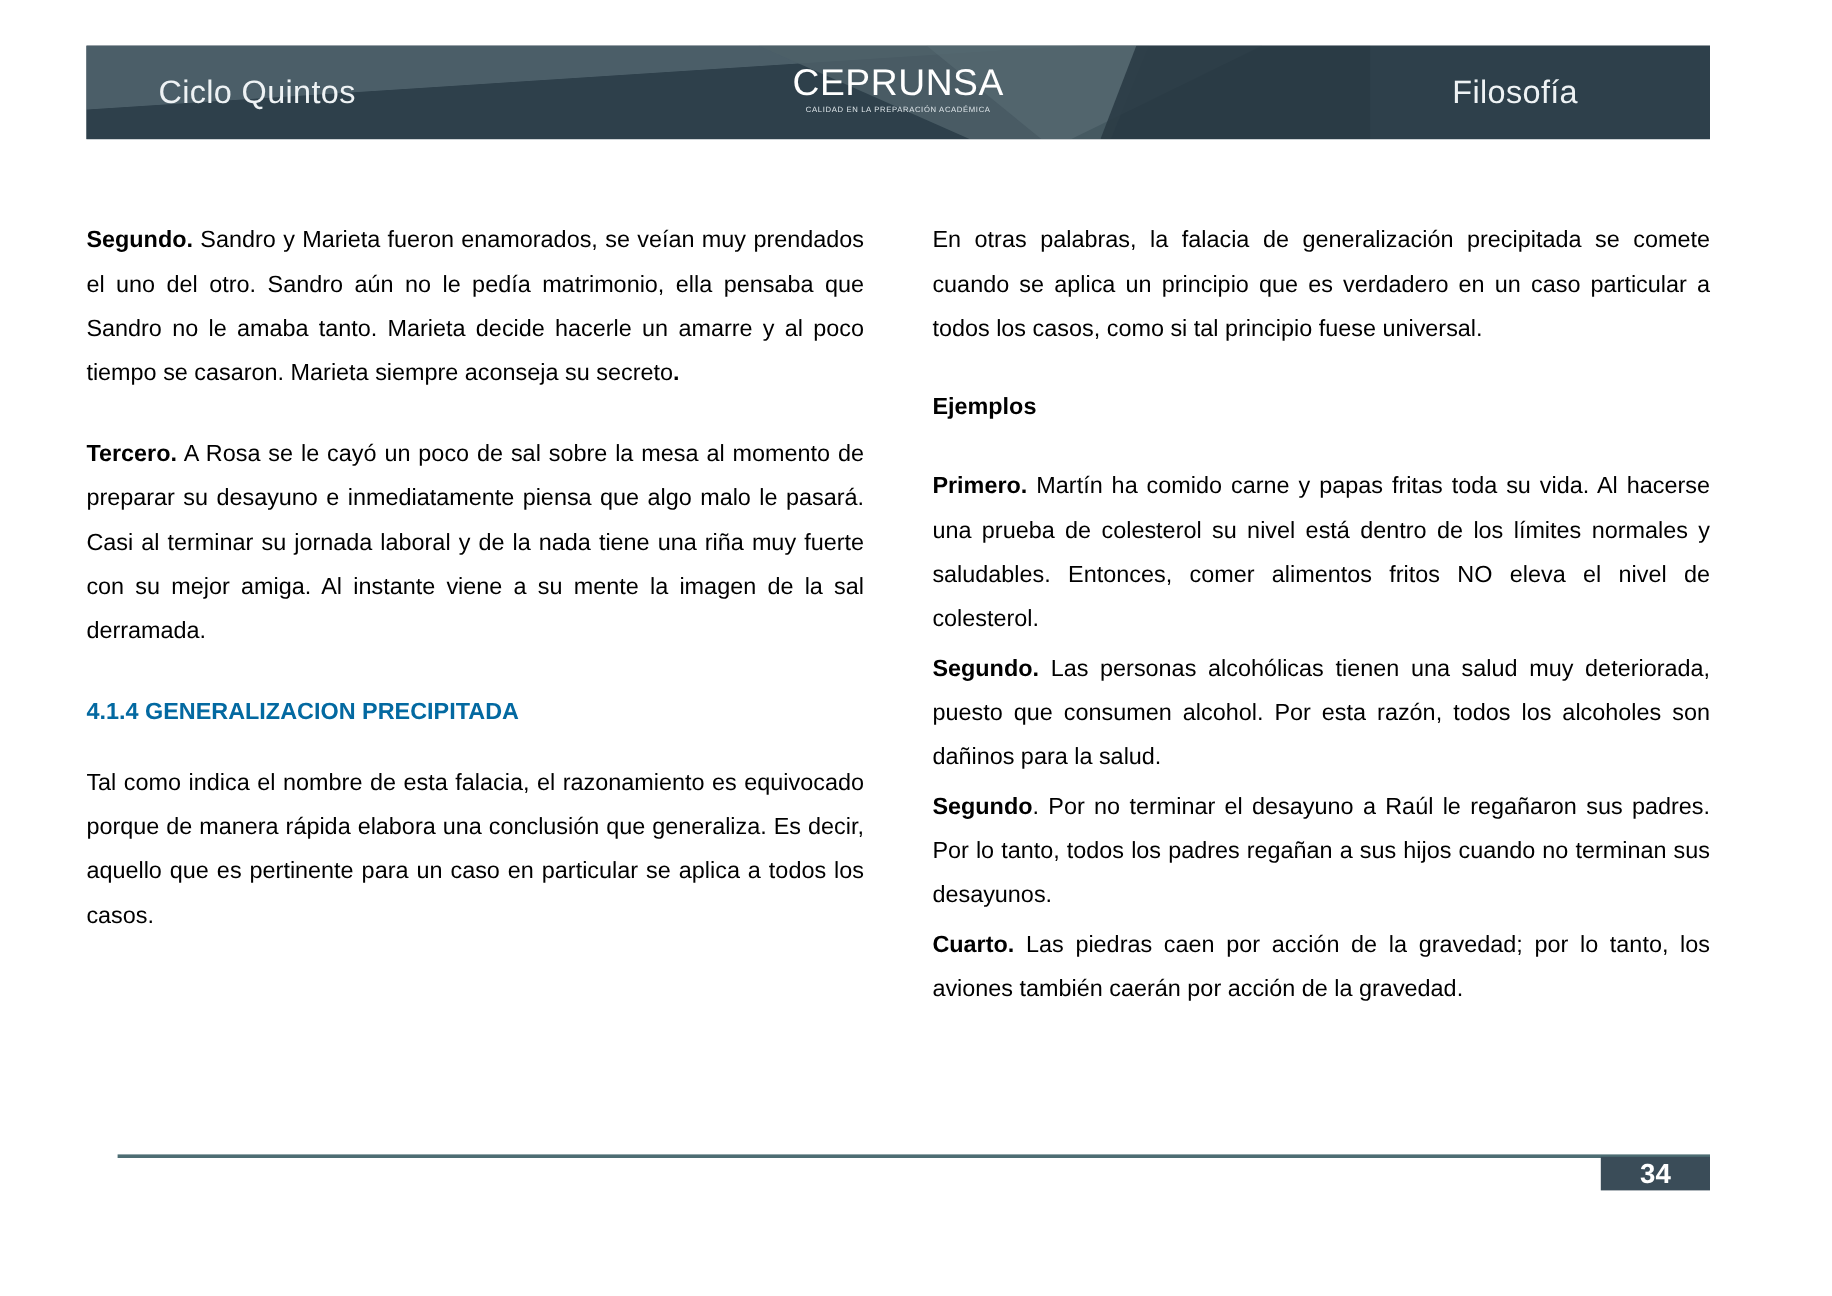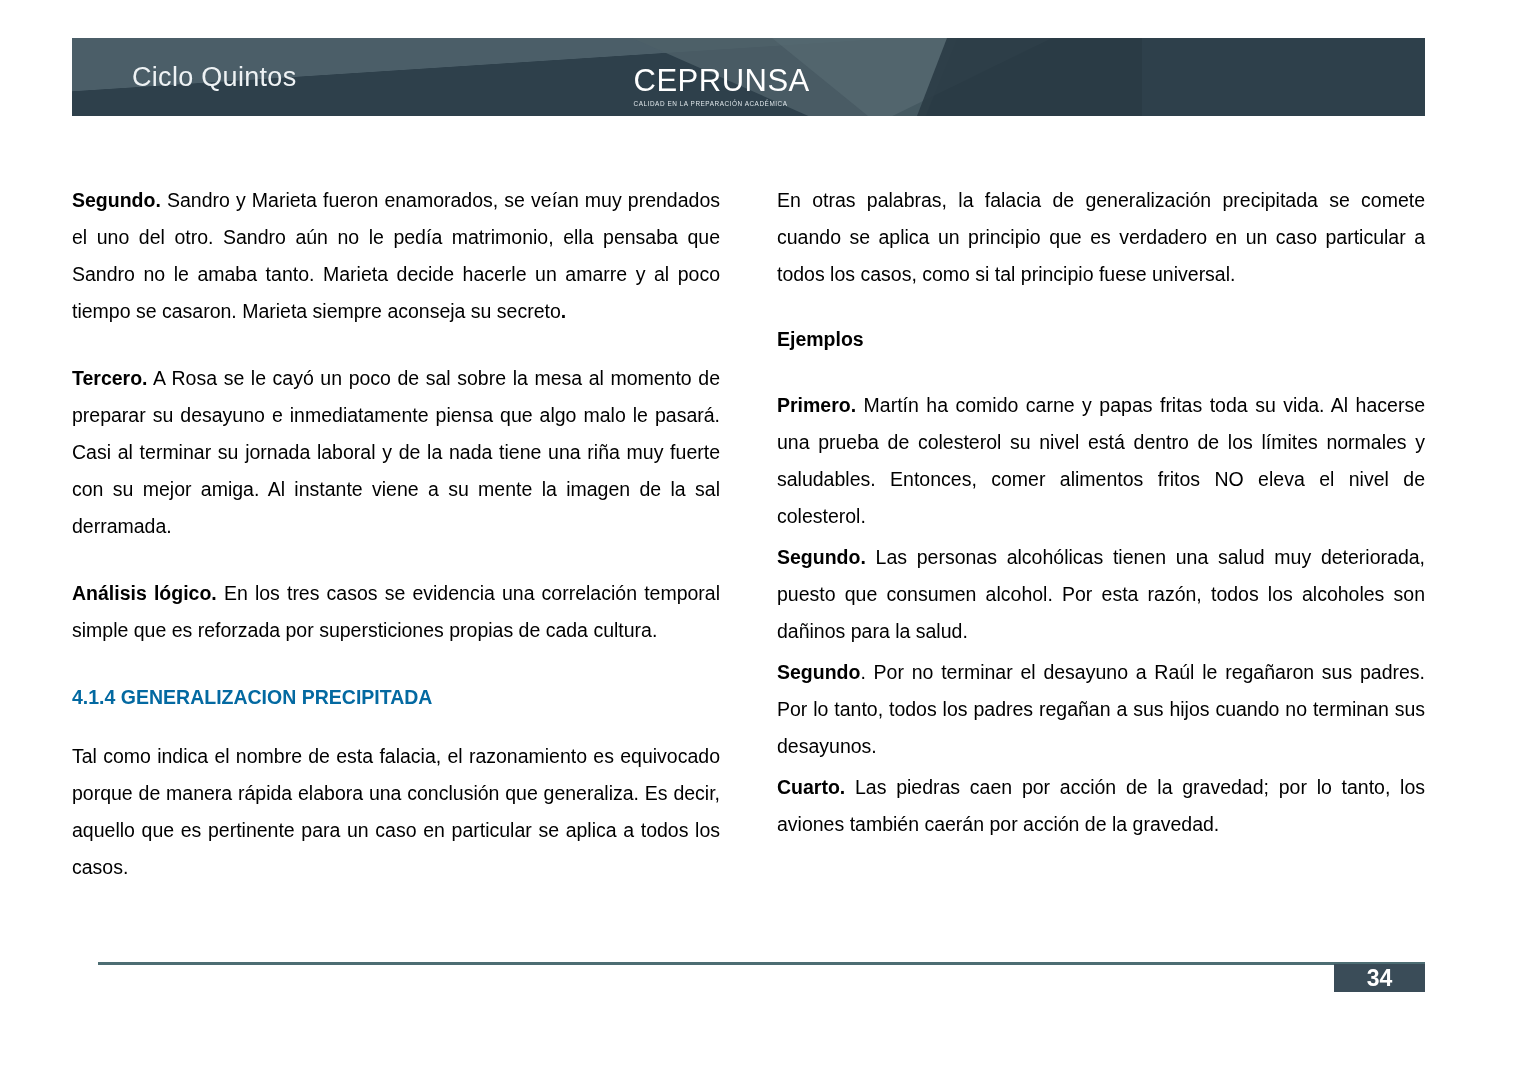--- a/index.html
+++ b/index.html
@@ -96,22 +96,23 @@
     color: #eef2f4;
     letter-spacing: 0.3px;
     z-index: 5;
   }
 
   .logo {
     position: absolute;
     left: 0;
     right: 0;
     top: 14px;
-    margin: 12px auto;
+    margin: 0 auto;
     width: 230px;
+    text-align: center;
     z-index: 6;
   }
   .logo-word {
     font-size: 31px;
     font-weight: 400;
     color: #ffffff;
     letter-spacing: 0.5px;
     line-height: 34px;
     white-space: nowrap;
   }
@@ -205,31 +206,31 @@
     <div class="header-shape-c"></div>
     <div class="header-shape-d"></div>
 
     <div class="header-left">Ciclo Quintos</div>
 
     <div class="logo">
       <div class="logo-word">CEPRUNSA</div>
       <div class="logo-tag">CALIDAD EN LA PREPARACIÓN ACADÉMICA</div>
     </div>
 
+    <div class="header-right">Filosofía</div>
   </div>
 
   <div class="columns">
 
     <div class="col">
 
       <p class="para gap-lg"><span class="lead">Segundo.</span><span> Sandro y Marieta fueron enamorados, se veían muy prendados el uno del otro. Sandro aún no le pedía matrimonio, ella pensaba que Sandro no le amaba tanto. Marieta decide hacerle un amarre y al poco tiempo se casaron. Marieta siempre aconseja su secreto</span><span class="lead">.</span></p>
 
       <p class="para gap-lg"><span class="lead">Tercero.</span><span> A Rosa se le cayó un poco de sal sobre la mesa al momento de preparar su desayuno e inmediatamente piensa que algo malo le pasará. Casi al terminar su jornada laboral y de la nada tiene una riña muy fuerte con su mejor amiga. Al instante viene a su mente la imagen de la sal derramada.</span></p>
 
-      <p class="para gap-lg"><span class="lead">Análisis lógico.</span><span> En los tres casos se evidencia una correlación temporal simple que es reforzada por supersticiones propias de cada cultura.</span></p>
 
       <h3 class="heading">4.1.4 GENERALIZACION PRECIPITADA</h3>
 
       <p class="para">Tal como indica el nombre de esta falacia, el razonamiento es equivocado porque de manera rápida elabora una conclusión que generaliza. Es decir, aquello que es pertinente para un caso en particular se aplica a todos los casos.</p>
 
     </div>
 
     <div class="col">
 
       <p class="para gap-lg">En otras palabras, la falacia de generalización precipitada se comete cuando se aplica un principio que es verdadero en un caso particular a todos los casos, como si tal principio fuese universal.</p>

